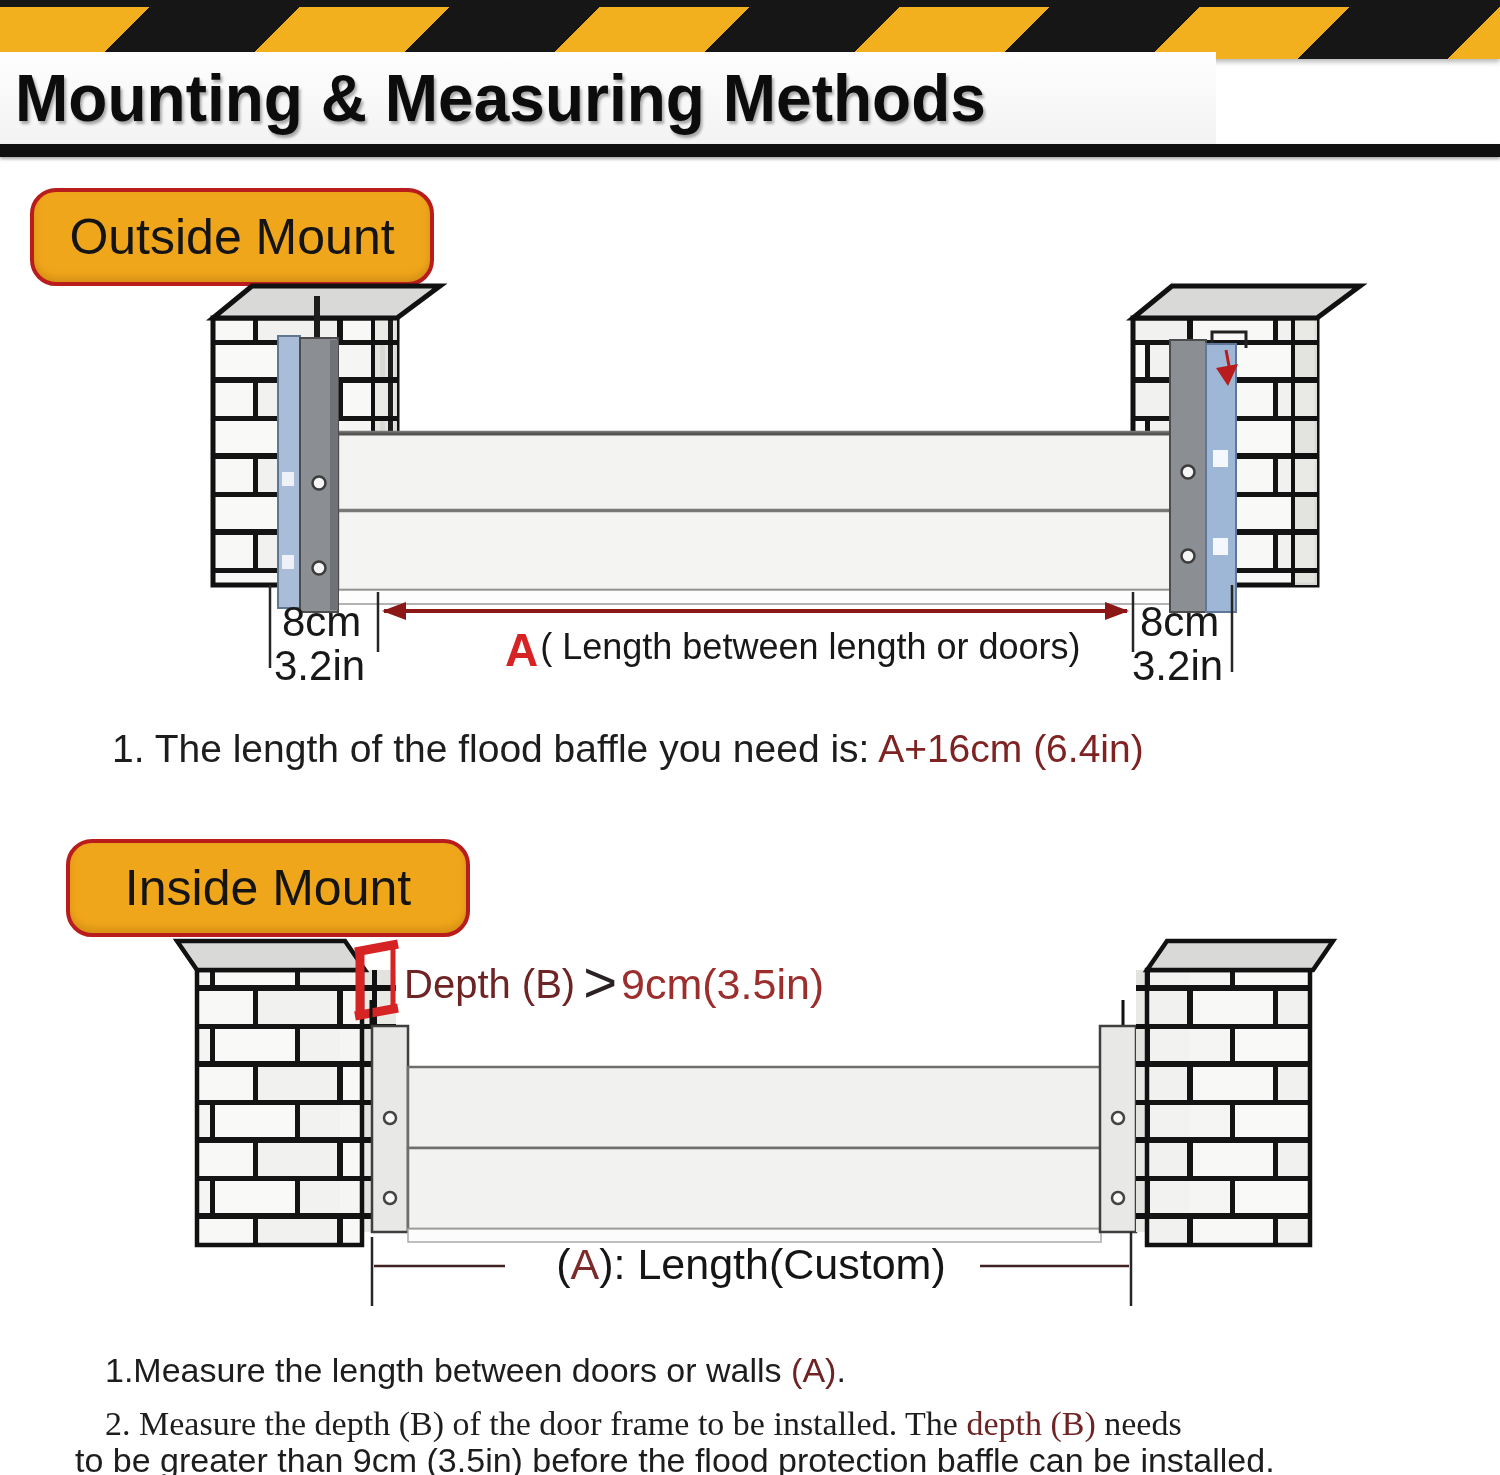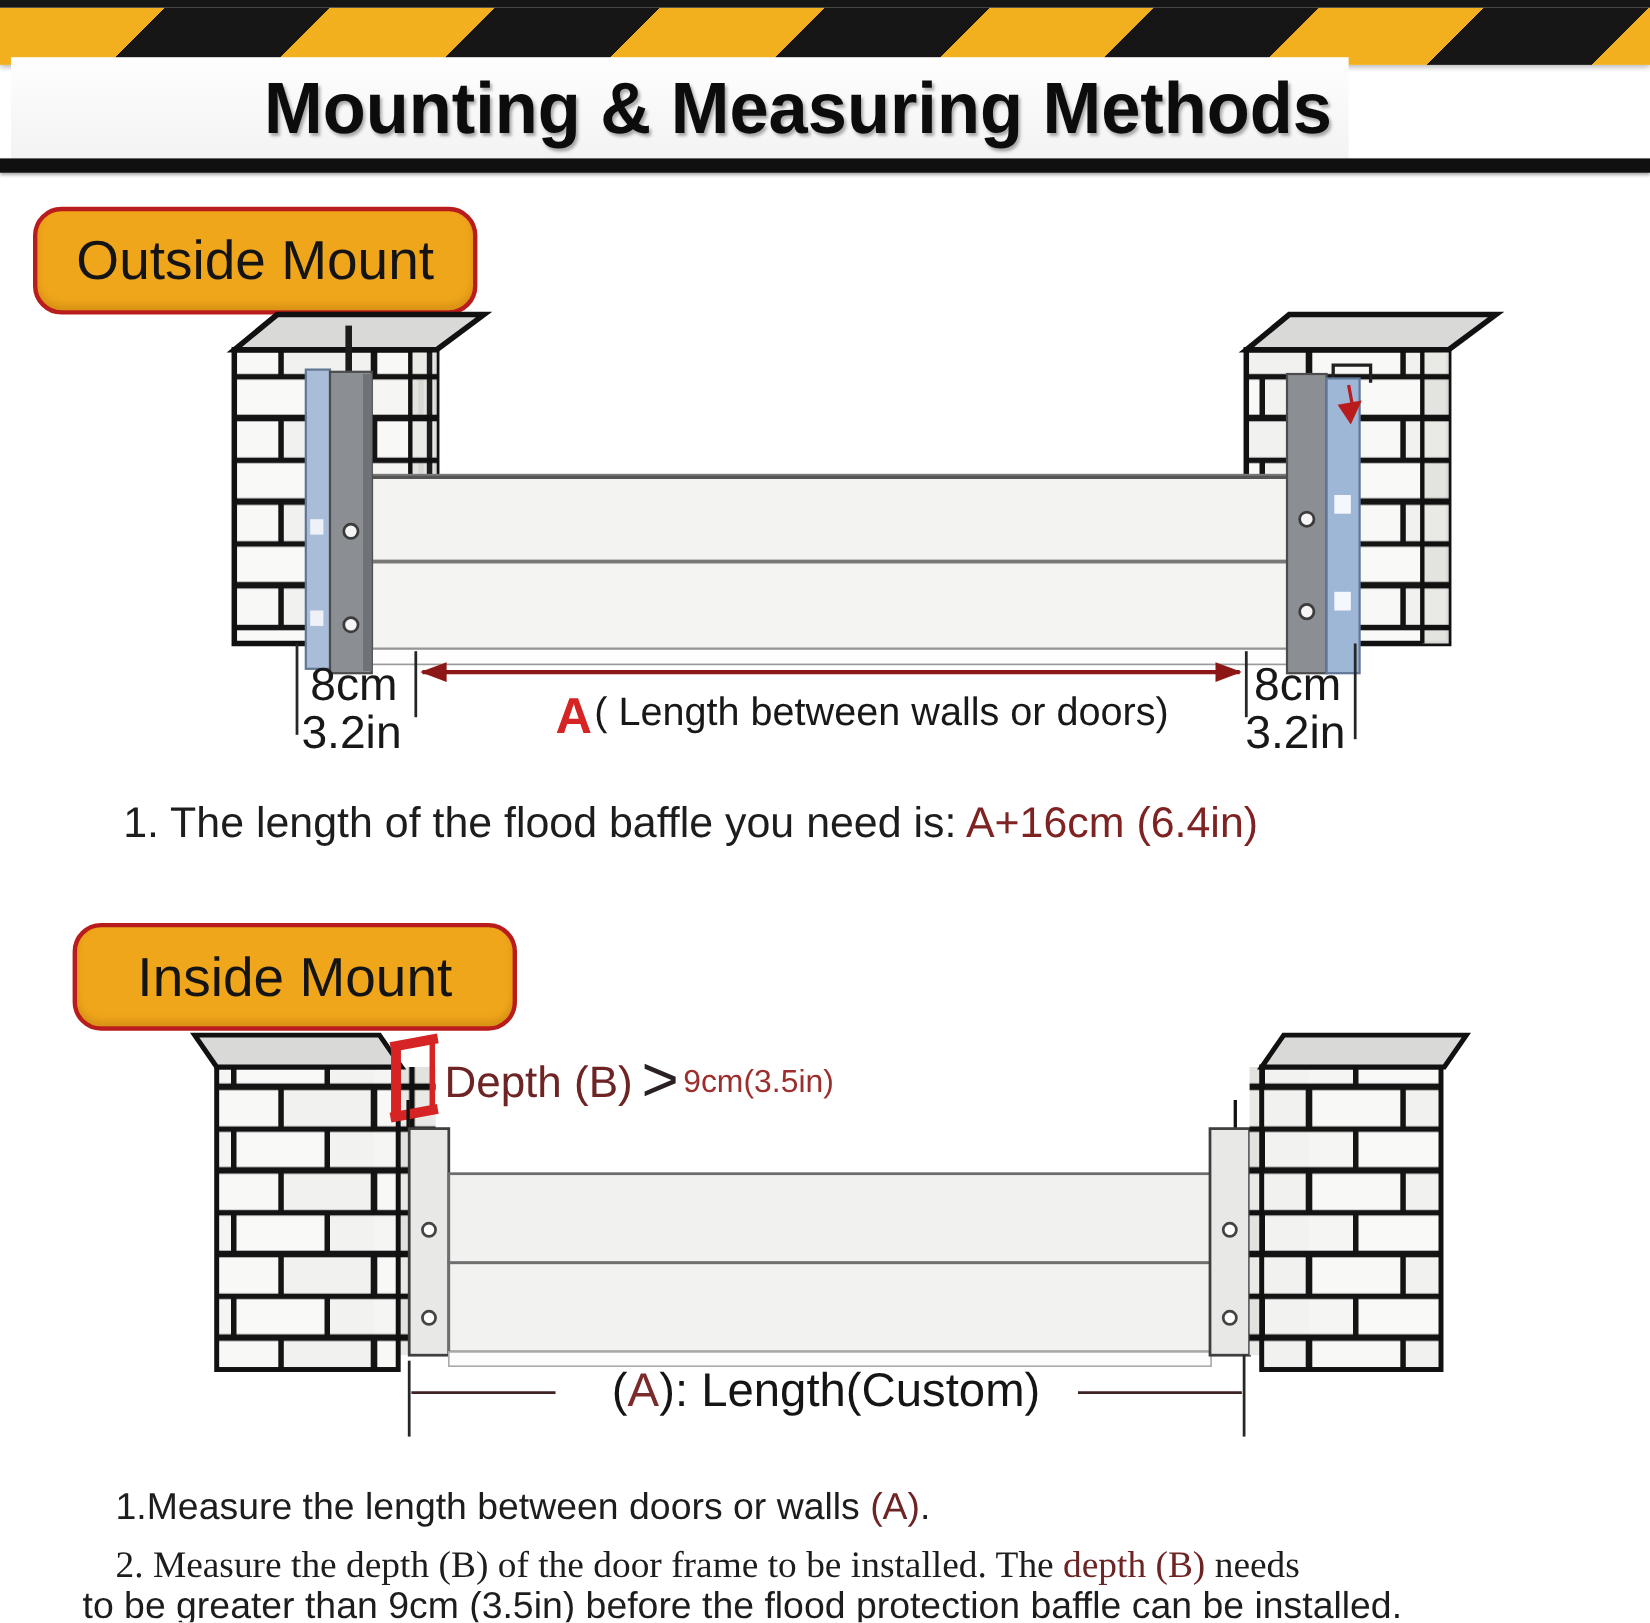--- a/index.html
+++ b/index.html
@@ -6,41 +6,41 @@
   #stage{position:relative;width:1500px;height:1475px;background:#ffffff;overflow:hidden;
          font-family:"Liberation Sans", sans-serif;color:var(--ink,#1c1c1c);}
   
   .tape{position:absolute;top:0;left:0;width:1500px;height:52px;
         border-top:7px solid var(--tape_black,#161616);
         background:repeating-linear-gradient(135deg,
           var(--tape_yellow,#f2b01e) 0 106px, var(--tape_black,#161616) 106px 212px);
         box-shadow:0 3px 5px rgba(0,0,0,.28);}
   .title-band{position:absolute;top:52px;left:0;width:1216px;height:92px;
         background:linear-gradient(#fefefe,#f3f3f3);
-        display:flex;align-items:center;justify-content:flex-end;margin-left:10px;}
+        display:flex;align-items:center;justify-content:flex-start;}
   .title-band .t{font-size:66px;font-weight:700;letter-spacing:0px;color:#0c0c0c;
         transform:scaleX(.97);text-shadow:2px 3px 3px rgba(0,0,0,.33);white-space:nowrap;}
   .black-bar{position:absolute;top:144px;left:0;width:1500px;height:13px;background:#101010;
         box-shadow:0 2px 3px rgba(0,0,0,.35);}
   
   .badge{position:absolute;left:30px;width:396px;height:90px;background:var(--badge_yellow,#f0a61b);
         border:4px solid #b91c1c;border-radius:26px;display:flex;align-items:center;justify-content:center;
         font-size:50px;color:#141414;box-shadow:inset 0 -5px 7px rgba(150,95,0,.28);white-space:nowrap;}
   
   .lab{position:absolute;white-space:nowrap;}
   .dim-meas{font-size:42px;color:#181818;}
   .center-dim{font-size:36px;color:#181818;display:flex;align-items:flex-end;}
   .center-dim .bigA{font-size:46px;line-height:36px;font-weight:700;color:var(--accent_red,#d62323);margin-right:2px;}
   .steps{position:absolute;font-size:39px;line-height:54px;color:#1d1d1d;white-space:nowrap;}
   .steps .red{color:var(--maroon,#6e2424);}
   .steps .bright{color:#7e2222;}
   .depth-lab{display:flex;align-items:center;}
   .depth-lab .p1{font-size:40px;color:#6e2424;}
   .depth-lab .gt{font-size:58px;color:#2a2222;margin:0 4px 6px 8px;font-weight:400;}
-  .depth-lab .p2{font-size:29px;color:#9c2e2e;}
+  .depth-lab .p2{font-size:43px;color:#9c2e2e;}
   .inside-dim{font-size:43px;color:#151515;text-align:center;width:760px;}
   .inside-dim .a{color:#7c2a2a;}
   .bottom-steps{position:absolute;font-size:34px;line-height:44px;color:#1d1d1d;white-space:nowrap;}
   .bottom-steps .red{color:var(--maroon,#6e2424);}
   svg{position:absolute;left:0;}
 </style>
 </head>
 <body>
 
 <div id="stage">
@@ -129,21 +129,21 @@
       <polygon points="1129,611 1105,602 1105,620" style="fill:var(--dim_red,#8c1717)"></polygon>
     </g>
   </svg>
 
   <div class="lab dim-meas" style="left:282px;top:598px;">8cm</div>
   <div class="lab dim-meas" style="left:274px;top:642px;">3.2in</div>
   <div class="lab dim-meas" style="left:1140px;top:598px;">8cm</div>
   <div class="lab dim-meas" style="left:1132px;top:642px;">3.2in</div>
   <div class="lab center-dim" style="left:505px;top:626px;">
     <span class="bigA">A</span>
-    <span>( Length between walls or doors)</span>
+    <span>( Length between length or doors)</span>
   </div>
 
   <div class="steps" style="left:112px;top:722px;">
     <div><span>1. The length of the flood baffle you need is: </span><span class="bright">A+16cm (6.4in)</span></div>
   </div>
 
   <div class="badge" style="top:839px;margin-left:36px;">
     <span>Inside Mount</span>
   </div>
 

